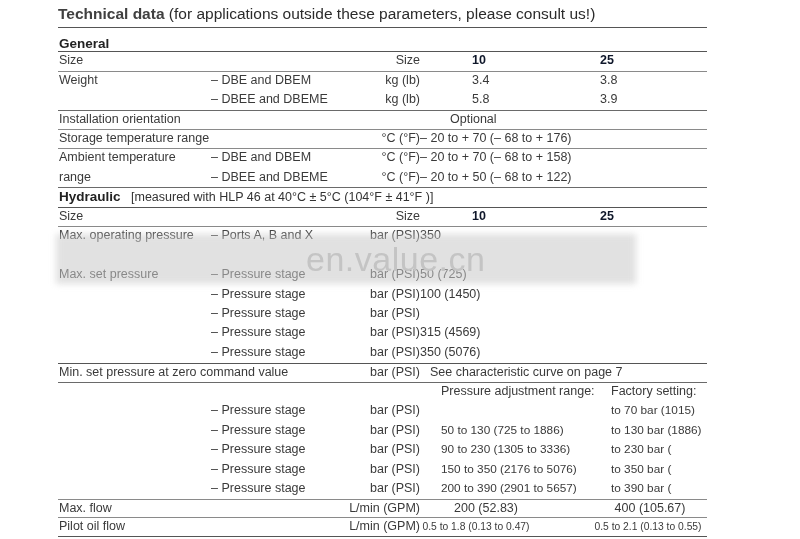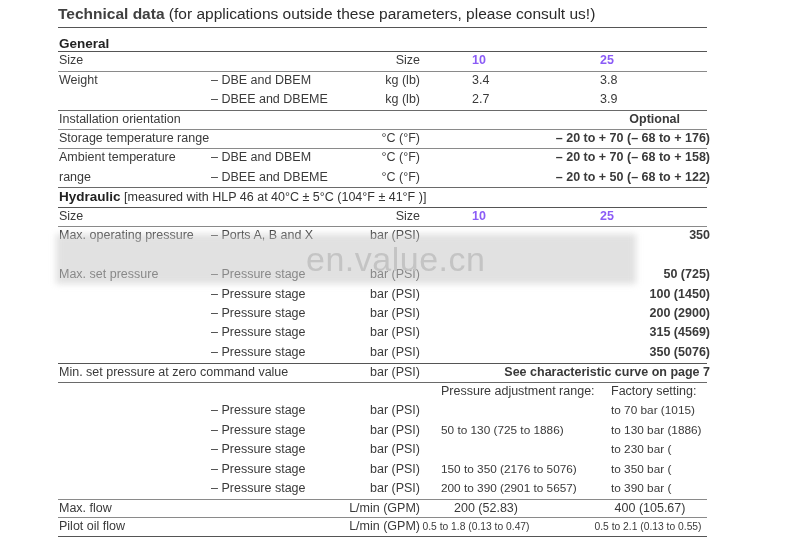--- a/index.html
+++ b/index.html
@@ -10,29 +10,29 @@
   .rule { position: absolute; left: 58px; width: 649px; height: 0; border-top: 1.5px solid #555; }
   .rule.thin { border-top: 1px solid #8a8a8a; }
   .rule.mid { border-top: 1.5px solid #6a6a6a; }
   .row { position: absolute; left: 0; width: 800px; height: 19px; font-size: 12.5px; line-height: 19px; }
   .row span { position: absolute; white-space: nowrap; }
   .c-label { left: 59px; }
   .c-sub { left: 211px; }
   .c-unit { left: 340px; width: 80px; text-align: right; }
   .c-v10 { left: 472px; }
   .c-v25 { left: 600px; width: 60px; text-align: left; }
-  .c-center { left: 420px; width: 290px; text-align: right; font-weight: bold; }
+  .c-center { left: 420px; width: 290px; text-align: left; }
   .c-range { left: 441px; font-size: 11.8px; }
   .c-fact { left: 611px; font-size: 11.8px; }
   .c-flow10 { left: 426px; width: 120px; text-align: center; }
   .c-flow25 { left: 590px; width: 120px; text-align: center; }
   .small { font-size: 10.3px !important; }
   .section { font-size: 13.5px; font-weight: bold; color: #222; }
-  .section-note { font-weight: normal; font-size: 12.5px; color: #333; }
-  .bold { font-weight: bold; color: #8b5cf6; }
+  .section-note { font-weight: normal; font-size: 12.5px; color: #333; margin-left: 7px; }
+  .bold { font-weight: bold; color: #0f172a; }
   .blur { position: absolute; background: rgba(200,200,200,0.55); filter: blur(3px); }
   .watermark { position: absolute; left: 306px; top: 240px; font-size: 34px; color: #c4c4c4; letter-spacing: 0.5px; }
 </style>
 </head>
 <body>
 
 <div class="title">
   <b>Technical data</b><span> (for applications outside these parameters, please consult us!)</span>
 </div>
 <div class="rule" style="top:27px;"></div>
@@ -53,21 +53,21 @@
 <div class="row" style="top:71px;">
   <span class="c-label">Weight</span>
   <span class="c-sub">– DBE and DBEM</span>
   <span class="c-unit">kg (lb)</span>
   <span class="c-v10">3.4</span>
   <span class="c-v25">3.8</span>
 </div>
 <div class="row" style="top:90px;">
   <span class="c-sub">– DBEE and DBEME</span>
   <span class="c-unit">kg (lb)</span>
-  <span class="c-v10">2.7</span>
+  <span class="c-v10">5.8</span>
   <span class="c-v25">3.9</span>
 </div>
 <div class="rule mid" style="top:110px;"></div>
 
 <div class="row" style="top:110px;">
   <span class="c-label">Installation orientation</span>
   <span class="c-center" style="left:450px;width:230px;">Optional</span>
 </div>
 <div class="rule thin" style="top:129px;"></div>
 
@@ -123,21 +123,20 @@
 <div class="watermark">en.value.cn</div>
 
 <div class="row" style="top:285px;">
   <span class="c-sub">– Pressure stage</span>
   <span class="c-unit">bar (PSI)</span>
   <span class="c-center">100 (1450)</span>
 </div>
 <div class="row" style="top:304px;">
   <span class="c-sub">– Pressure stage</span>
   <span class="c-unit">bar (PSI)</span>
-  <span class="c-center">200 (2900)</span>
 </div>
 <div class="row" style="top:323px;">
   <span class="c-sub">– Pressure stage</span>
   <span class="c-unit">bar (PSI)</span>
   <span class="c-center">315 (4569)</span>
 </div>
 <div class="row" style="top:343px;">
   <span class="c-sub">– Pressure stage</span>
   <span class="c-unit">bar (PSI)</span>
   <span class="c-center">350 (5076)</span>
@@ -162,20 +161,21 @@
 </div>
 <div class="row" style="top:421px;">
   <span class="c-sub">– Pressure stage</span>
   <span class="c-unit">bar (PSI)</span>
   <span class="c-range">50 to 130 (725 to 1886)</span>
   <span class="c-fact">to 130 bar (1886)</span>
 </div>
 <div class="row" style="top:440px;">
   <span class="c-sub">– Pressure stage</span>
   <span class="c-unit">bar (PSI)</span>
+  <span class="c-range">90 to 230 (1305 to 3336)</span>
   <span class="c-fact">to 230 bar (</span>
 </div>
 <div class="row" style="top:460px;">
   <span class="c-sub">– Pressure stage</span>
   <span class="c-unit">bar (PSI)</span>
   <span class="c-range">150 to 350 (2176 to 5076)</span>
   <span class="c-fact">to 350 bar (</span>
 </div>
 <div class="row" style="top:479px;">
   <span class="c-sub">– Pressure stage</span>

